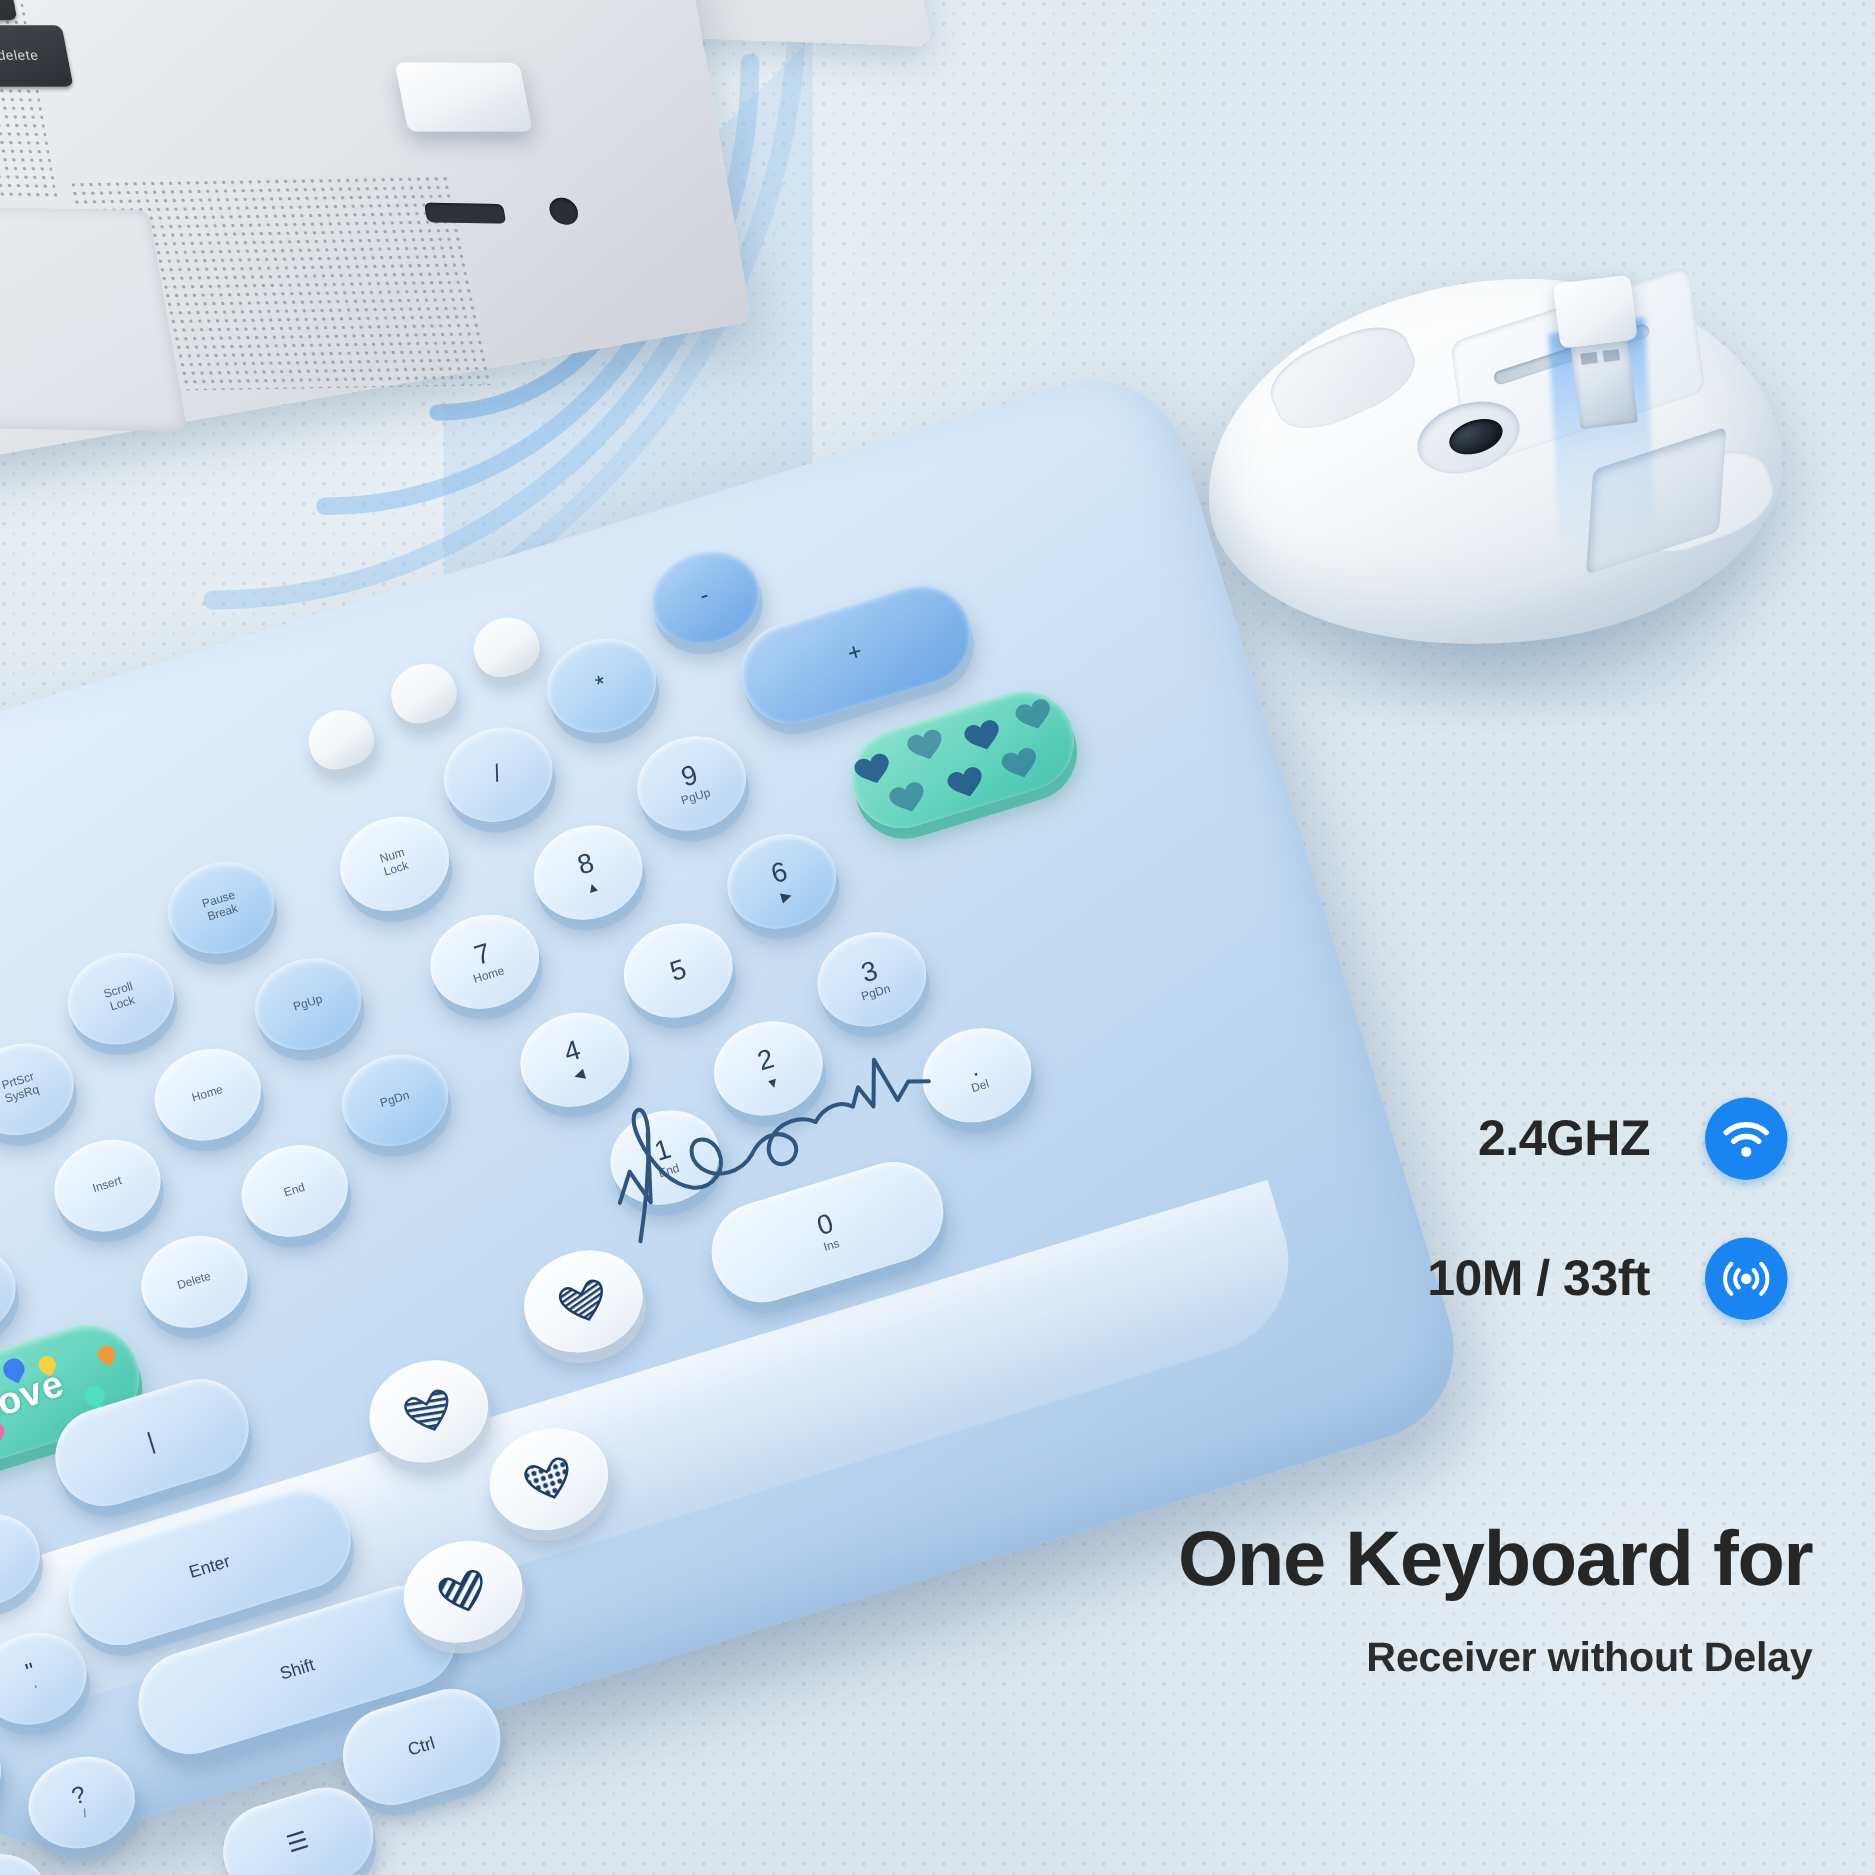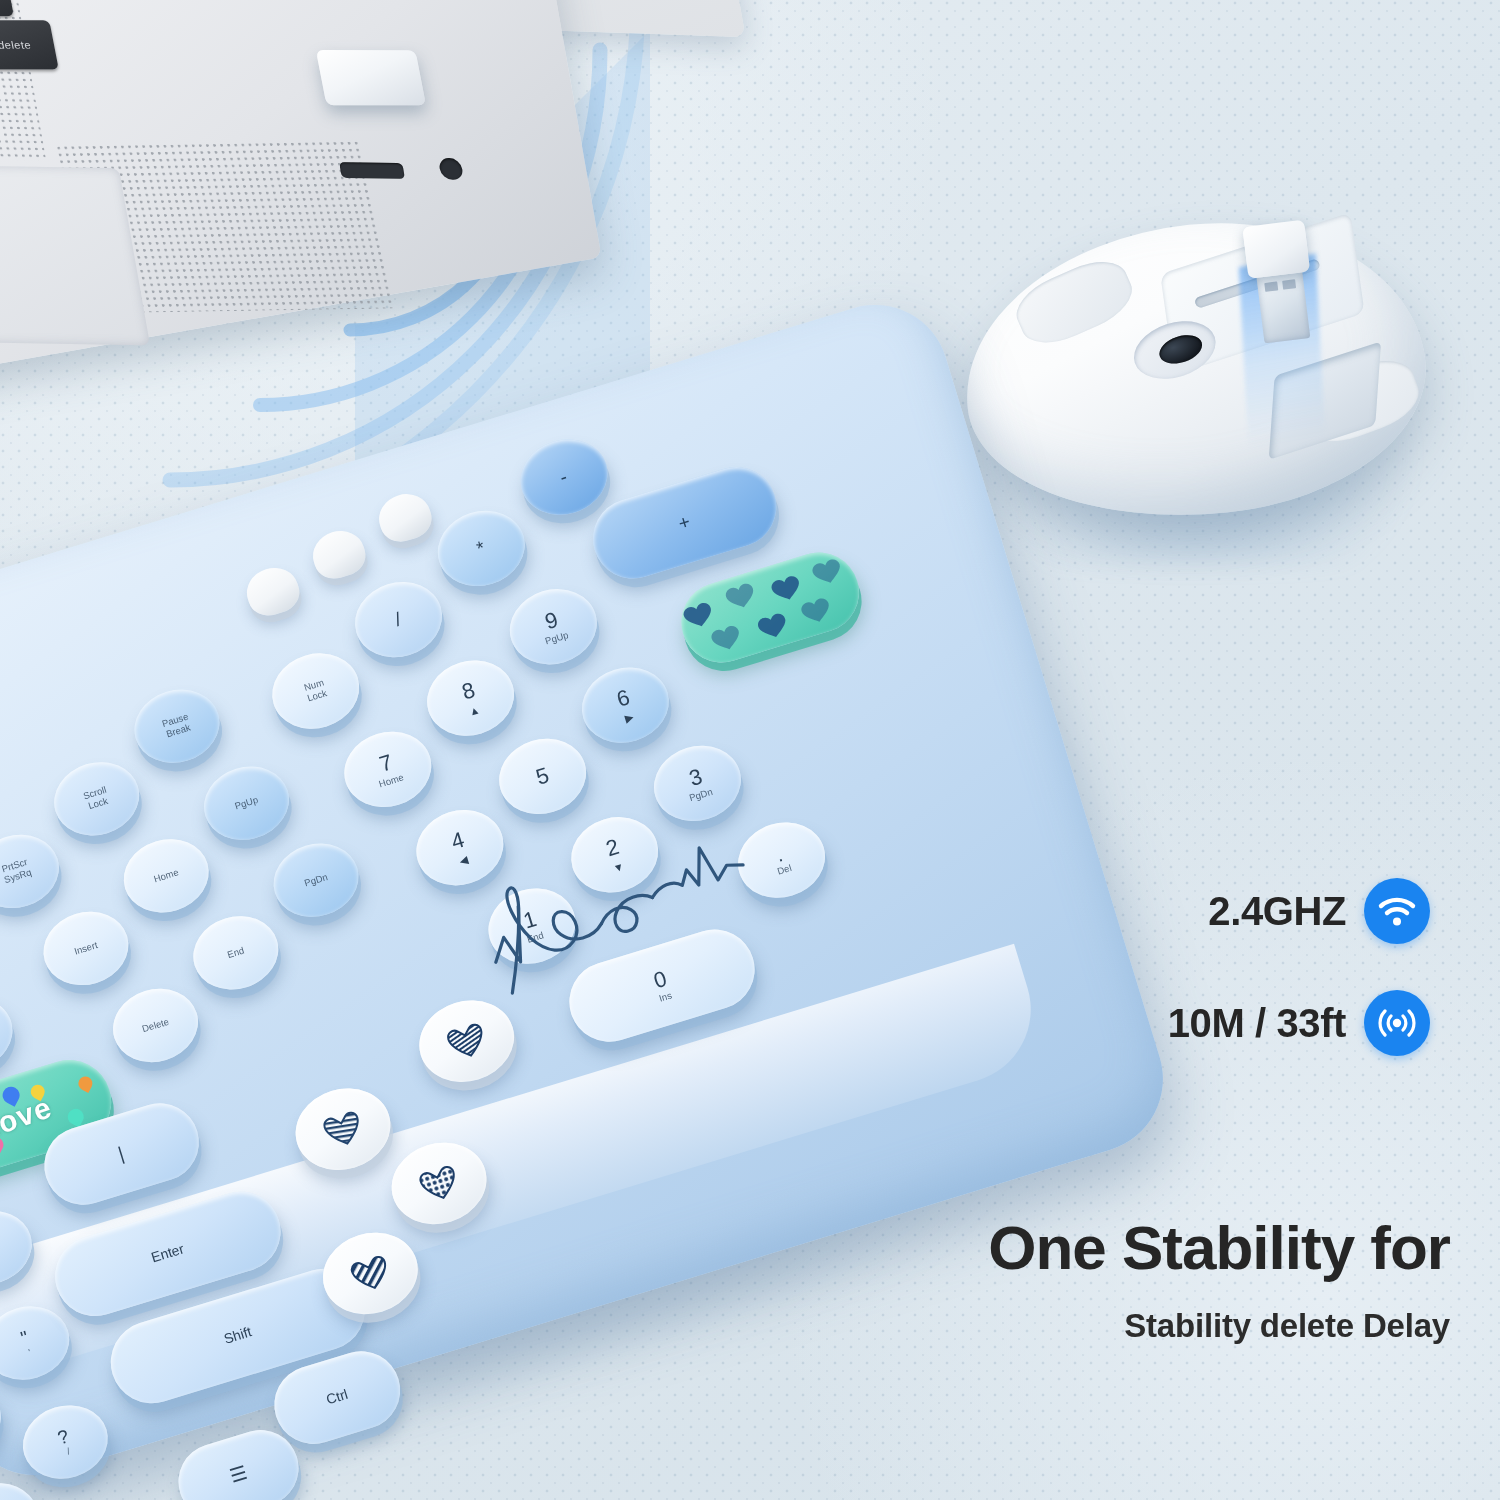--- a/index.html
+++ b/index.html
@@ -219,21 +219,21 @@
     text-shadow:0 0 3px rgba(40,120,110,.6);
     transform:rotate(-2deg);z-index:3;
   }
   .cf{position:absolute;border-radius:50% 50% 50% 0;transform:rotate(-45deg);}
 
   
   .sig{position:absolute;left:640px;top:408px;width:290px;height:170px;transform:rotate(2deg);}
 
   
   .features{position:absolute;left:1010px;top:855px;width:420px;}
-  .frow{display:flex;align-items:center;justify-content:flex-end;height:112px;gap:18px;}
+  .frow{display:flex;align-items:center;justify-content:flex-end;height:112px;gap:44px;}
   .flabel{
     font-size:40px;font-weight:bold;color:#262626;white-space:nowrap;
     font-family:"Liberation Sans", sans-serif;letter-spacing:-.4px;
   }
   .fcircle{
     width:66px;height:66px;border-radius:50%;background:#1a84f0;
     display:flex;align-items:center;justify-content:center;flex:0 0 auto;
     box-shadow:0 3px 8px rgba(26,132,240,.35);
   }
 
@@ -566,17 +566,17 @@
             <path d="M33 6a17 17 0 0 1 0 24"></path>
           </g>
           <circle cx="21" cy="18" r="4.2" fill="#ffffff"></circle>
         </svg>
       </span>
     </div>
 
   </div>
 
   <div class="headline">
-    <div class="h-line">One Stability for</div>
-    <div class="sub-line">Stability delete Delay</div>
+    <div class="h-line">One Keyboard for</div>
+    <div class="sub-line">Receiver without Delay</div>
   </div>
 
 </div>
 
 </body></html>

